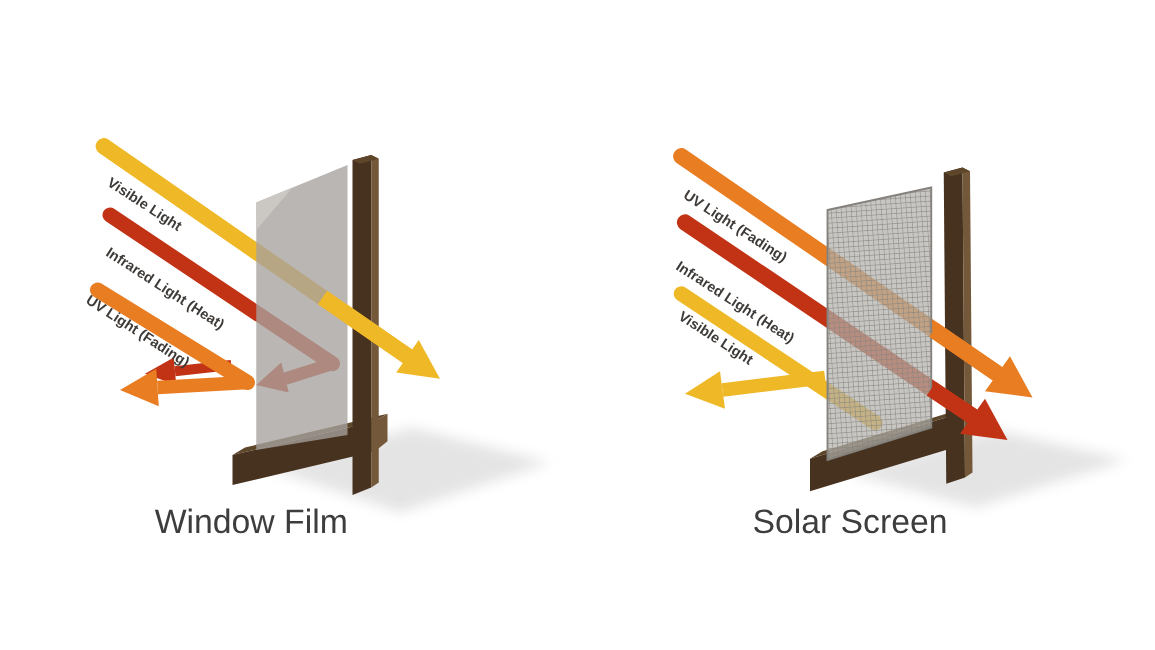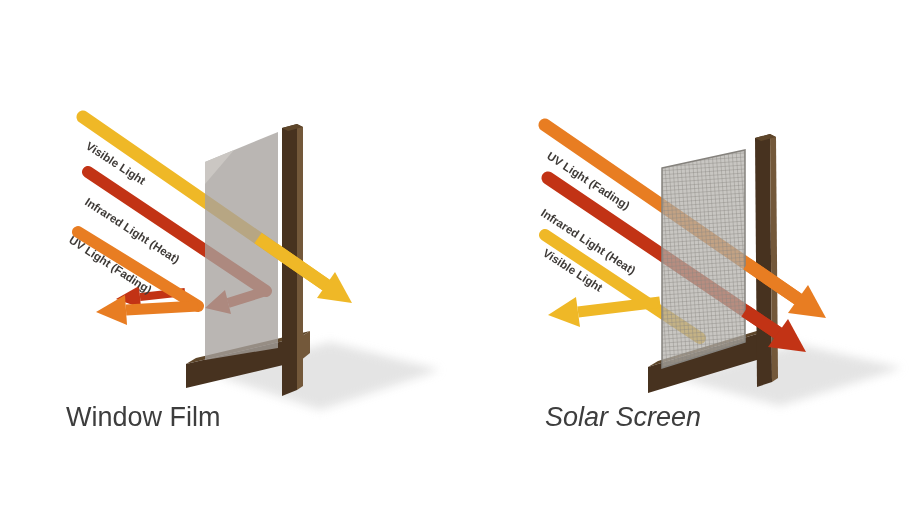--- a/index.html
+++ b/index.html
@@ -1,24 +1,24 @@
 <!DOCTYPE html>
 <html style="--background: #ffffff; --yellow: #EFB827; --red: #C23315; --orange: #E87D22; --frame_dark: #47321F; --frame_mid: #5E462A; --frame_light: #73583A; --glass: #A6A29D; --glass_peel: #CBC8C4; --mesh_base: #B3B0AB; --mesh_line: #85827D; --shadow: #DBDBDB; --label_text: #3E3A37; --caption_text: #3D3D3D;"><head>
 <meta charset="utf-8">
 <style>
   html,body{margin:0;padding:0;}
   body{background:var(--background,#fff);font-family:"Liberation Sans",sans-serif;}
   .canvas{position:relative;width:924px;height:520px;background:var(--background,#fff);overflow:hidden;}
   .fig-svg{position:absolute;top:80px;width:462px;height:340px;}
   #left-fig{left:0;}
   #right-fig{left:462px;}
-  .caption{position:absolute;top:402px;width:270px;
+  .caption{position:absolute;top:402px;width:270px;text-align:center;
            font:400 27px "Liberation Sans",sans-serif;color:var(--caption_text,#3d3d3d);}
   #left-caption{left:66px;}
-  #right-caption{left:545px;font-style:italic;}
+  #right-caption{left:545px;}
   .stroke-yellow{stroke:var(--yellow);}   .fill-yellow{fill:var(--yellow);}
   .stroke-red{stroke:var(--red);}         .fill-red{fill:var(--red);}
   .stroke-orange{stroke:var(--orange);}   .fill-orange{fill:var(--orange);}
   .fill-frame-dark{fill:var(--frame_dark);}
   .fill-frame-mid{fill:var(--frame_mid);}
   .fill-frame-light{fill:var(--frame_light);}
   .fill-glass{fill:var(--glass);fill-opacity:.78;}
   .fill-glass-peel{fill:var(--glass_peel);fill-opacity:.95;}
   .fill-mesh-base{fill:var(--mesh_base);fill-opacity:.72;}
   .stroke-mesh-line{stroke:var(--mesh_line);}

